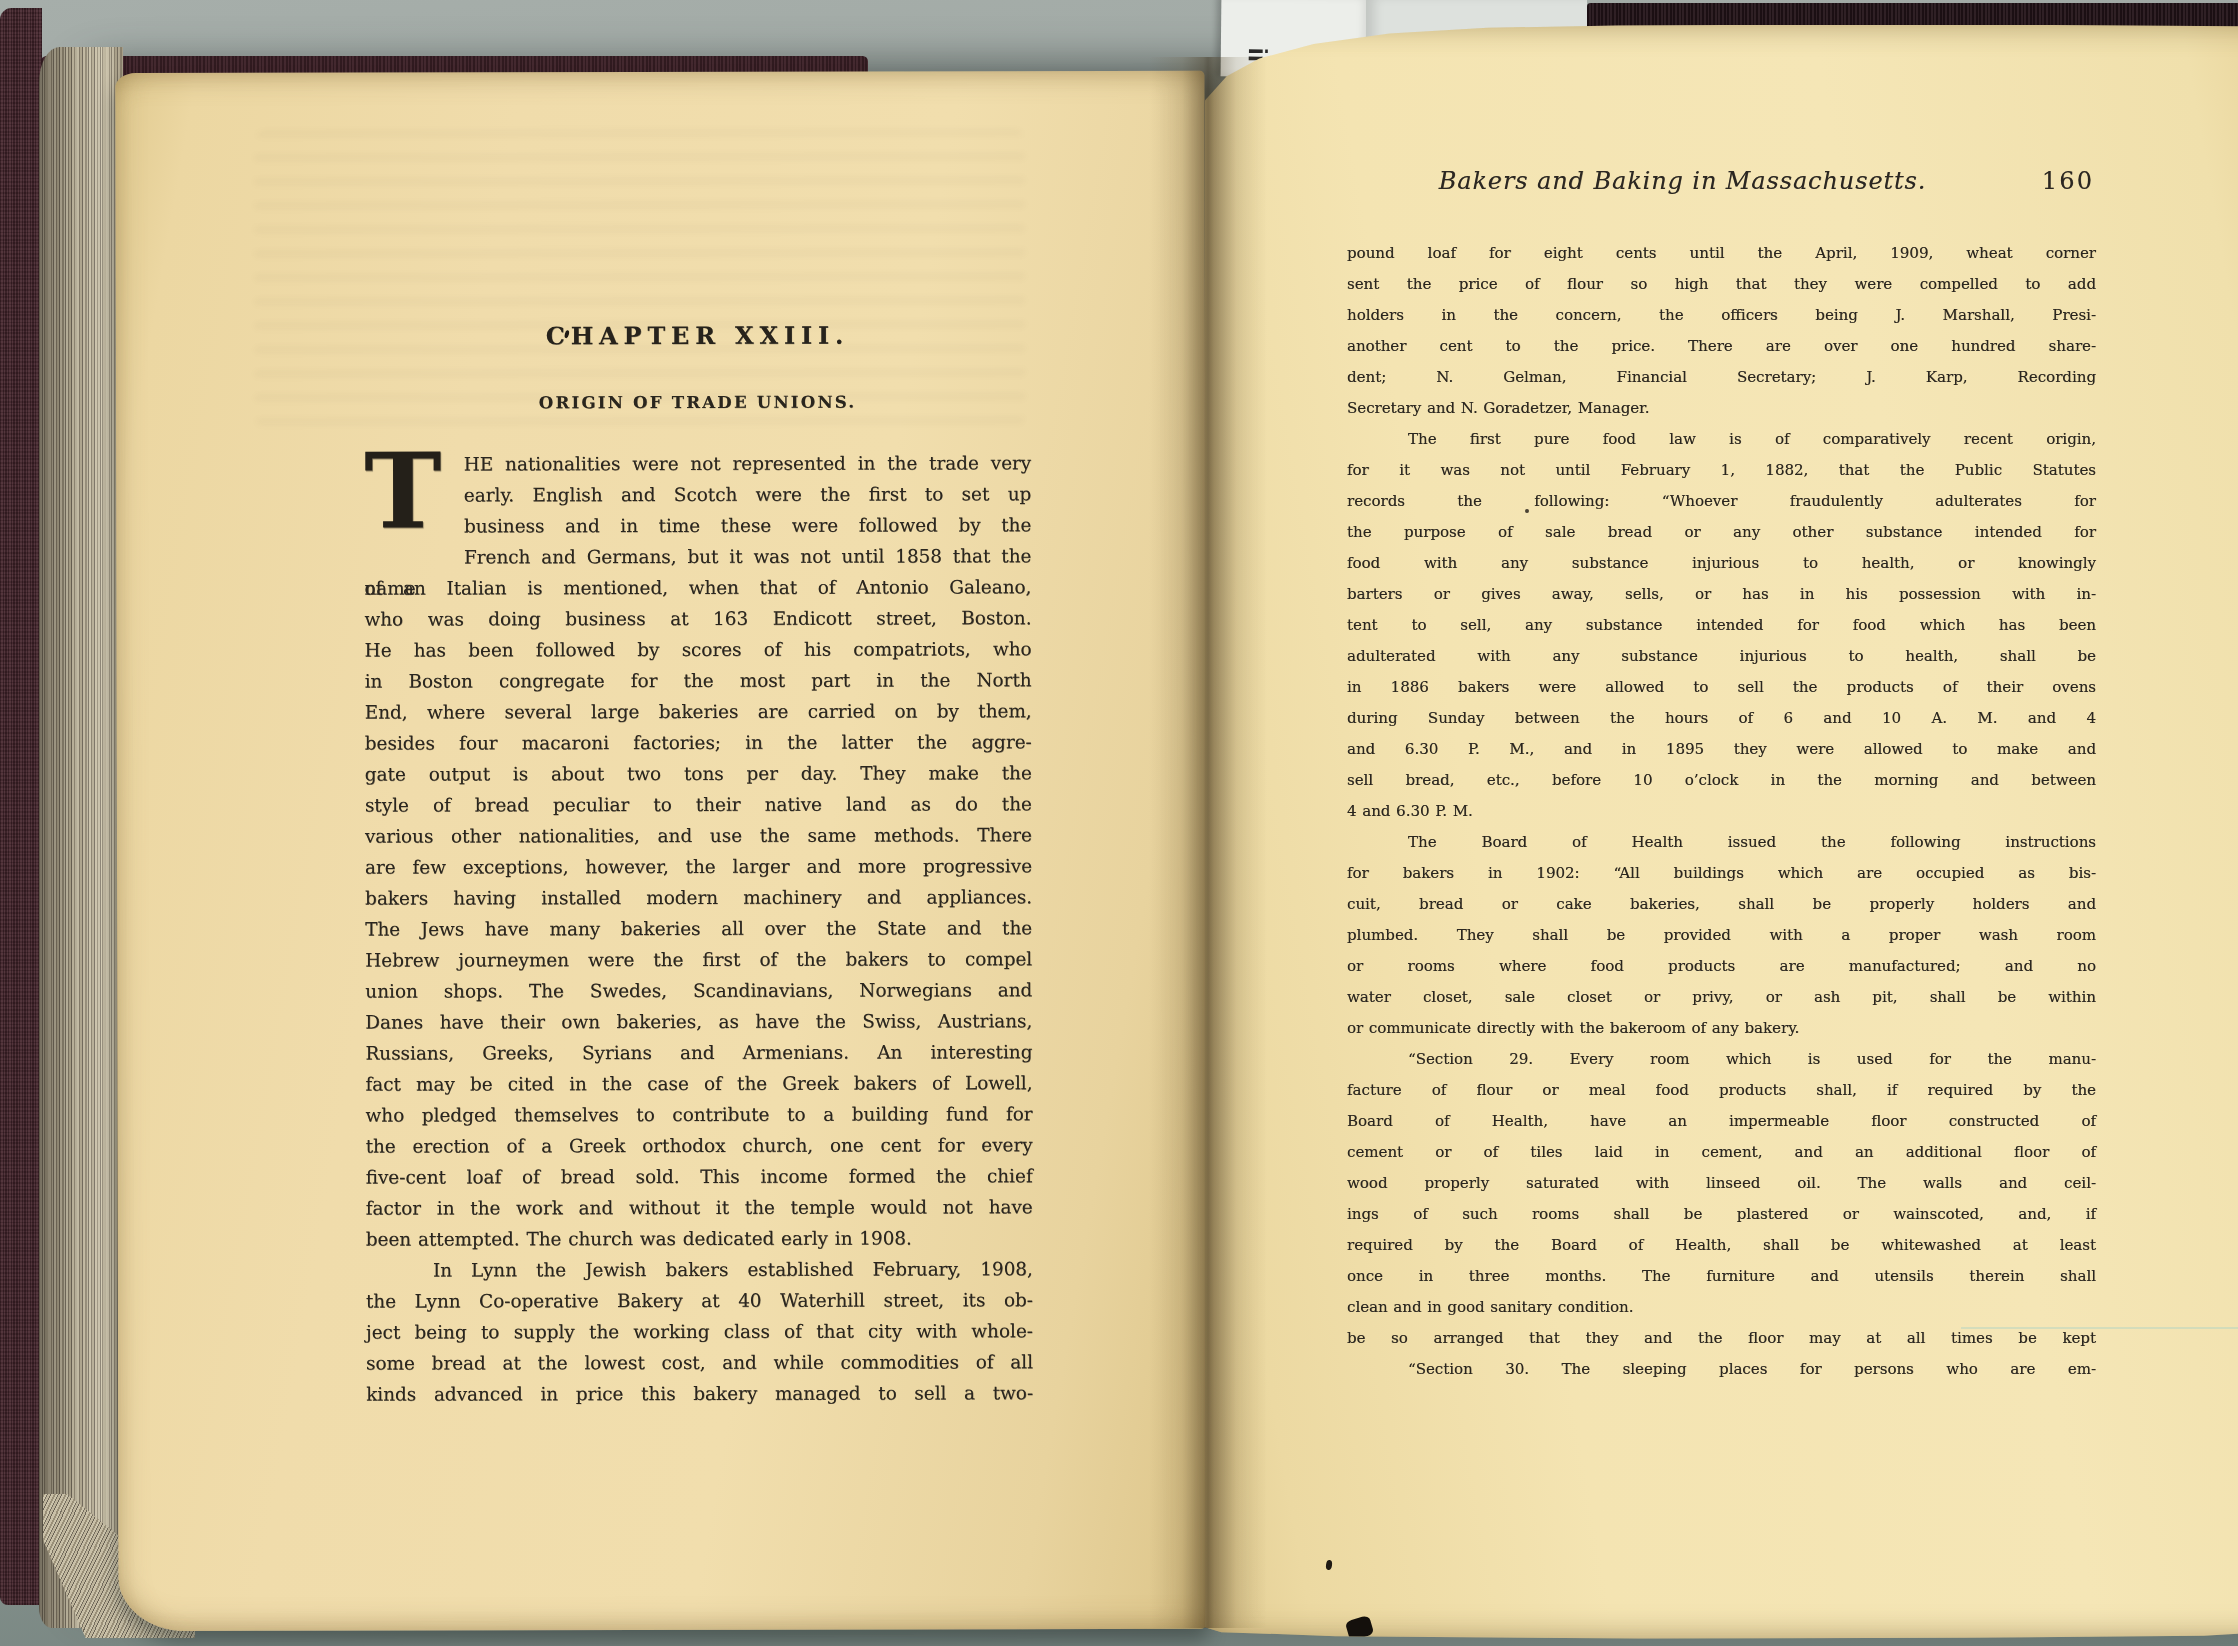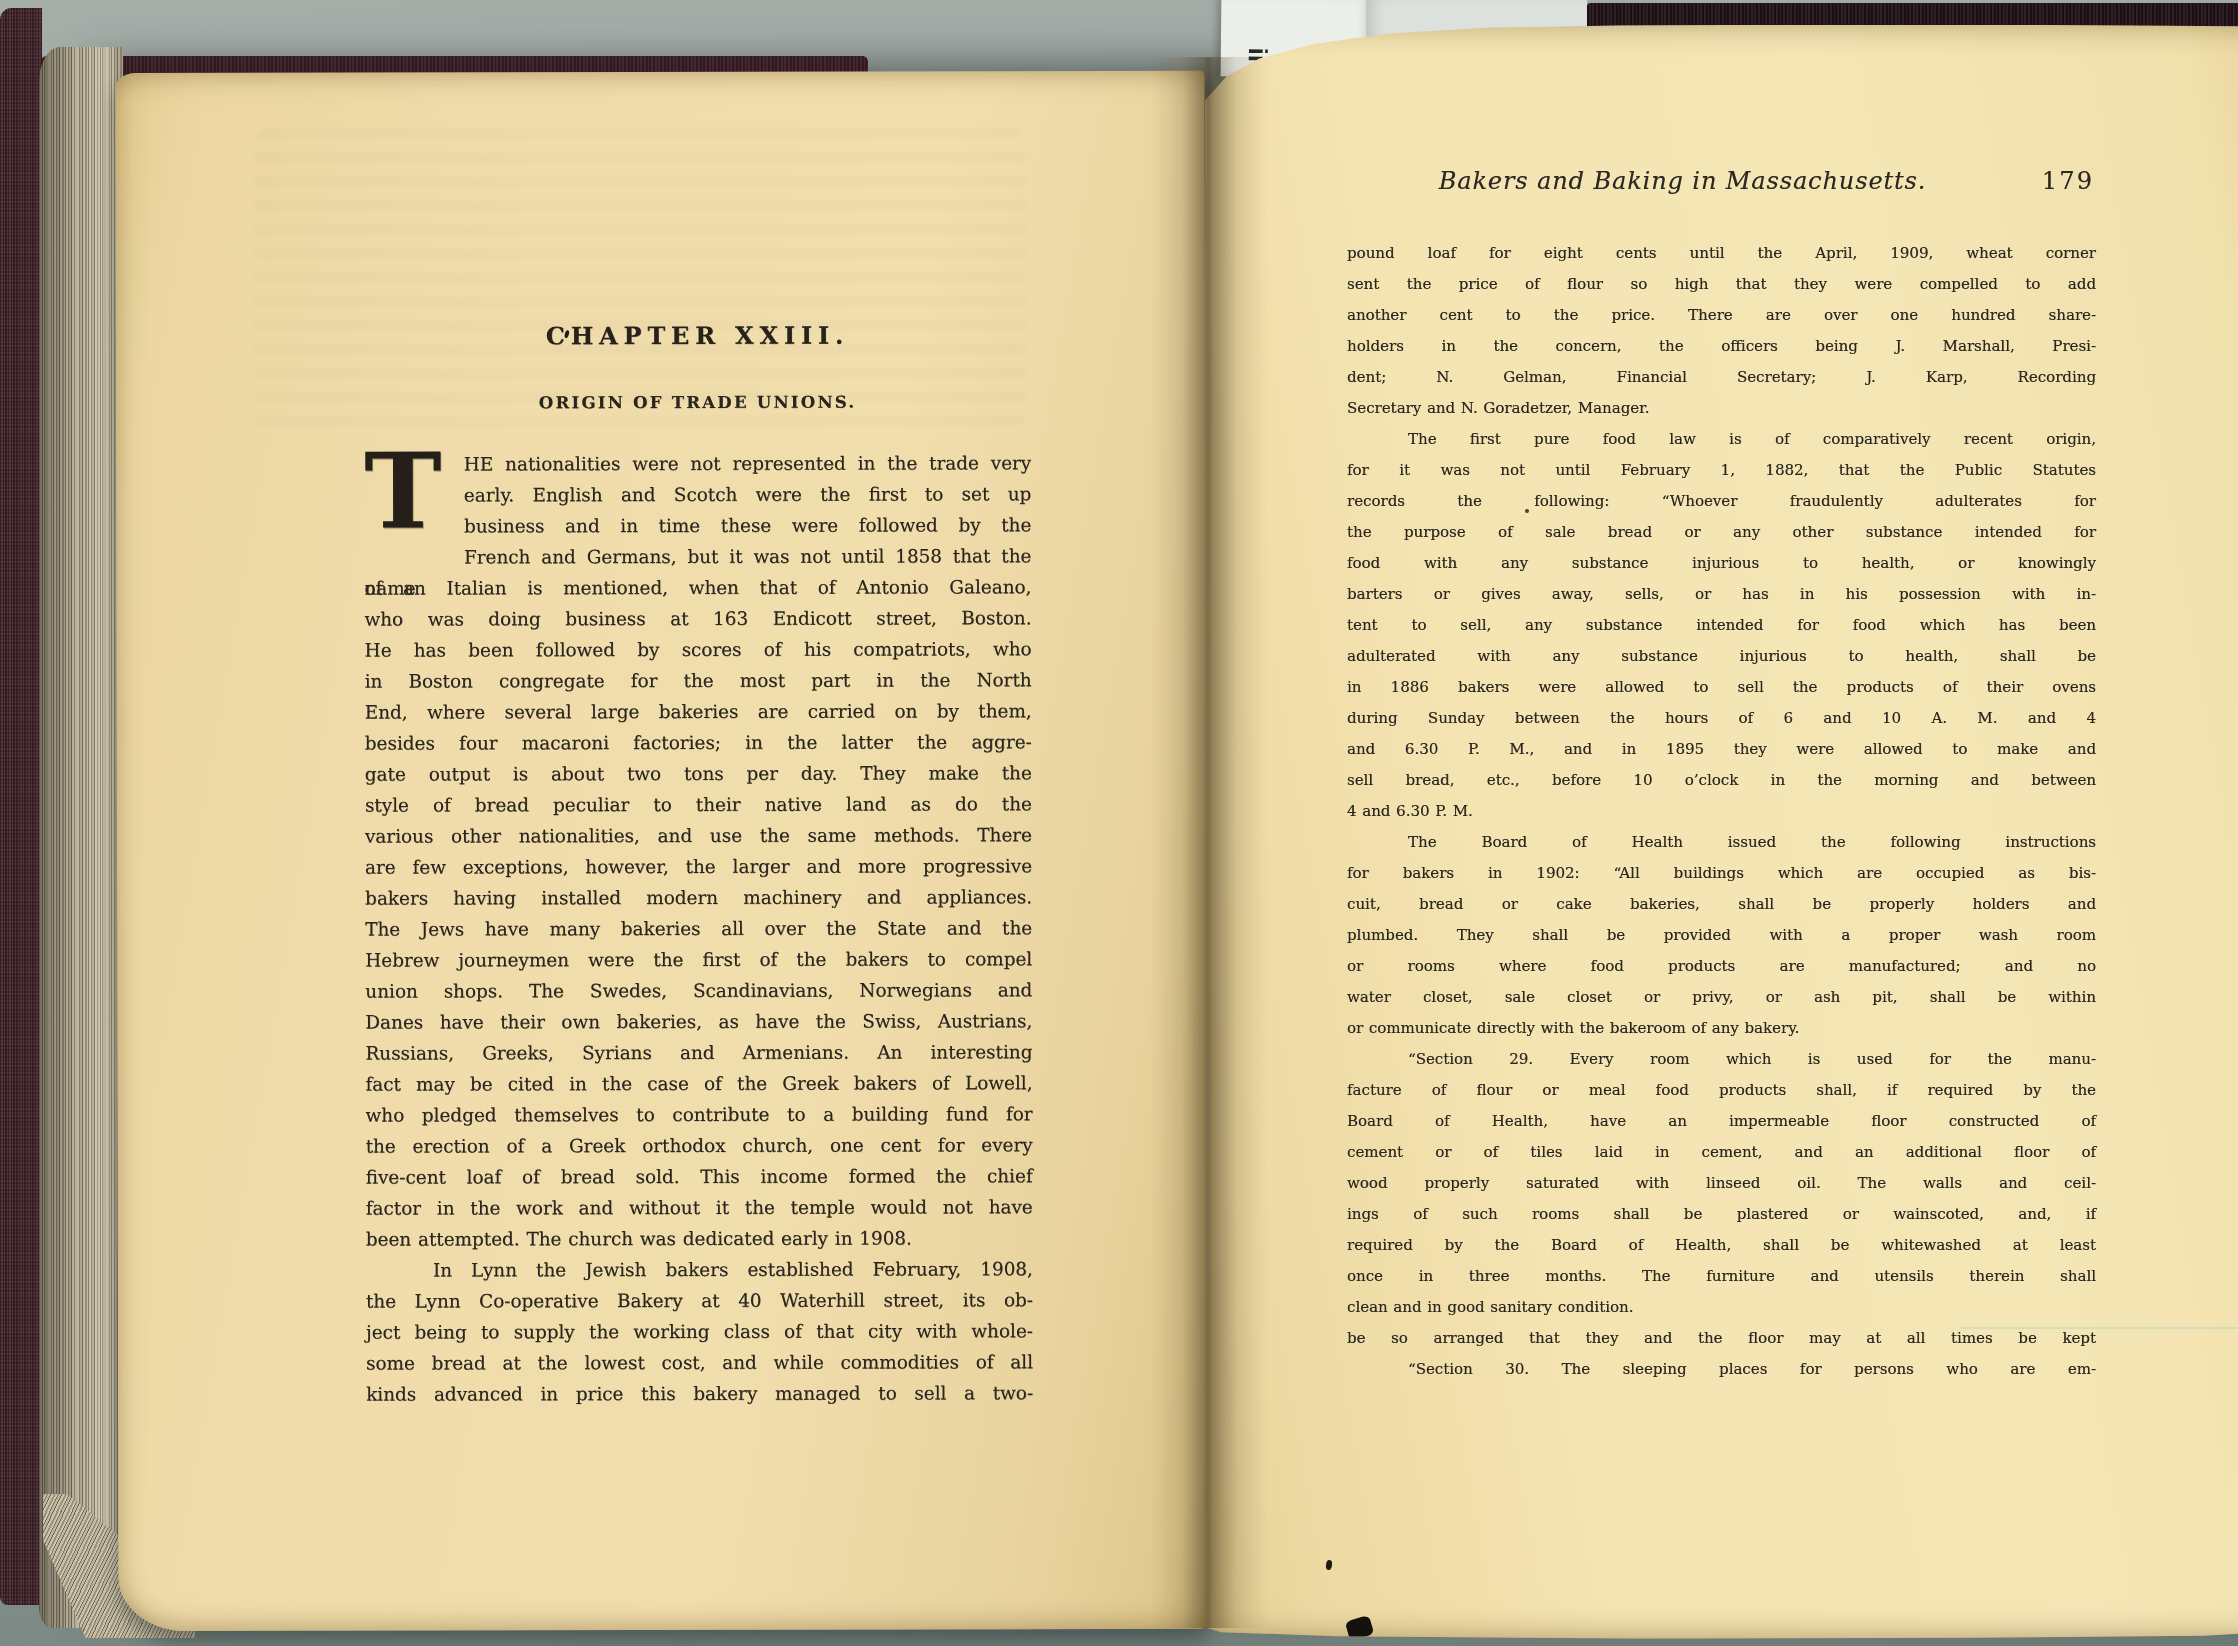--- a/index.html
+++ b/index.html
@@ -156,28 +156,28 @@
           <div class="line">some bread at the lowest cost, and while commodities of all</div>
           <div class="line">kinds advanced in price this bakery managed to sell a two-</div>
         </div>
     </div>
     <div class="speck" style="left:449px;top:258px;width:4px;height:7.6px;transform:rotate(14deg);"></div>
   </div>
 
   <div class="page page-right">
     <div class="running-head">
       <span class="rh-title">Bakers and Baking in Massachusetts.</span>
-      <span class="rh-num">179</span>
+      <span class="rh-num">160</span>
     </div>
     <div class="body-right">
       <div>
           <div class="line">pound loaf for eight cents until the April, 1909, wheat corner</div>
           <div class="line">sent the price of flour so high that they were compelled to add</div>
+          <div class="line">holders in the concern, the officers being J. Marshall, Presi-</div>
           <div class="line">another cent to the price.  There are over one hundred share-</div>
-          <div class="line">holders in the concern, the officers being J. Marshall, Presi-</div>
           <div class="line">dent; N. Gelman, Financial Secretary; J. Karp, Recording</div>
           <div class="line flush">Secretary and N. Goradetzer, Manager.</div>
         </div>
       <div>
           <div class="line indent">The first pure food law is of comparatively recent origin,</div>
           <div class="line">for it was not until February 1, 1882, that the Public Statutes</div>
           <div class="line">records the following: “Whoever fraudulently adulterates for</div>
           <div class="line">the purpose of sale bread or any other substance intended for</div>
           <div class="line">food with any substance injurious to health, or knowingly</div>
           <div class="line">barters or gives away, sells, or has in his possession with in-</div>

